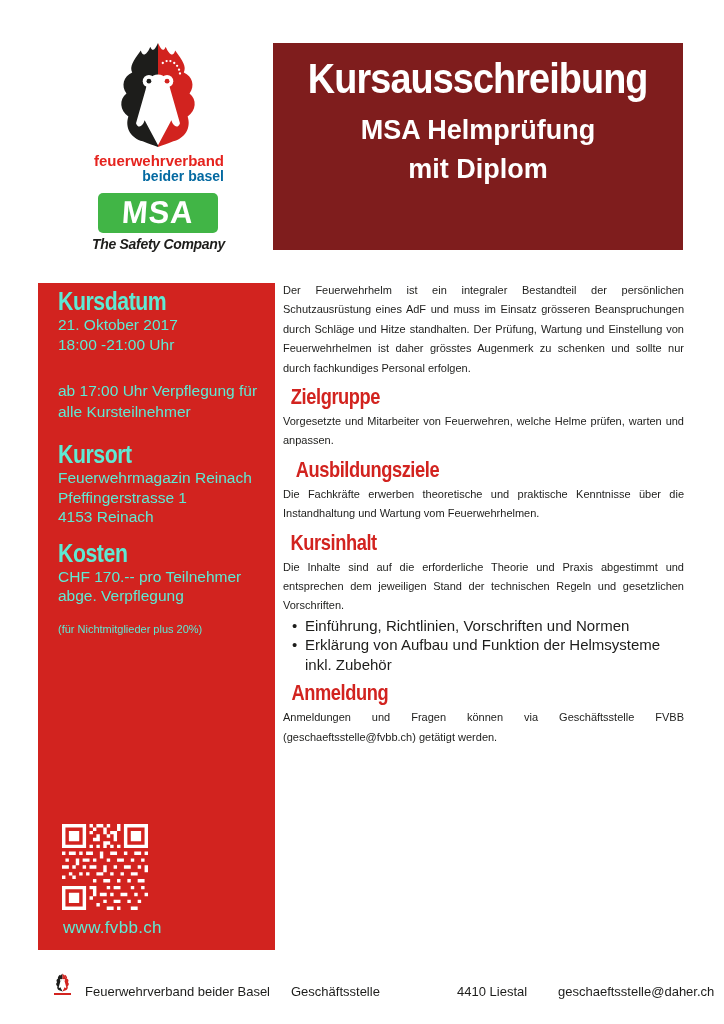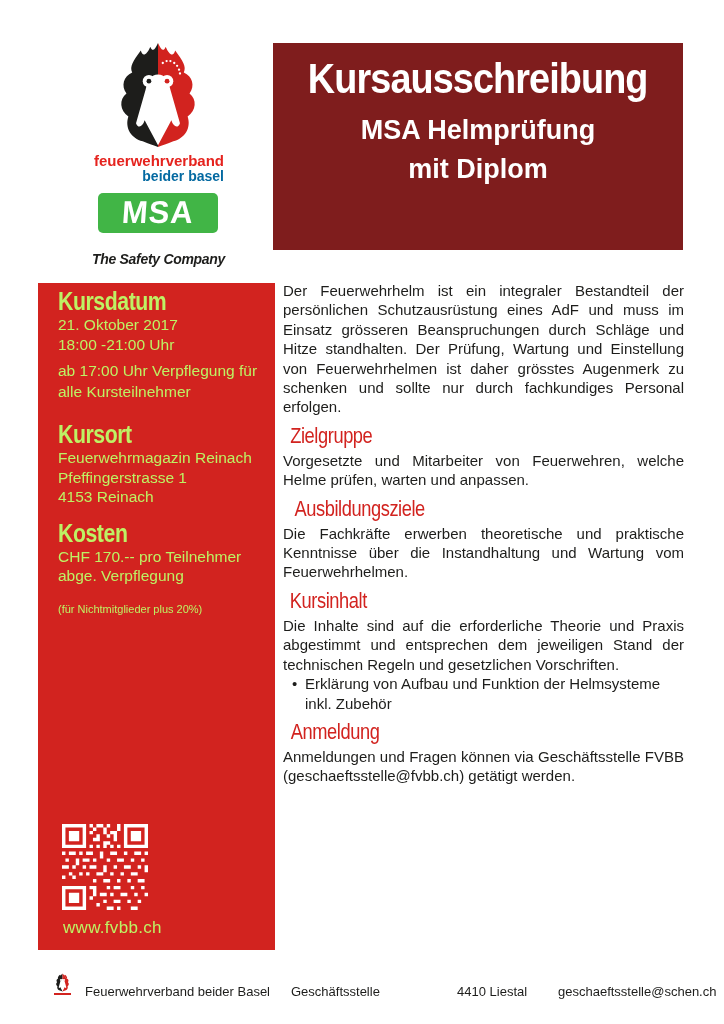--- a/index.html
+++ b/index.html
@@ -7,49 +7,49 @@
         font-family:"Liberation Sans",sans-serif;color:#1d1d1b;}
 
   
   .logo-block{position:absolute;left:92px;top:40px;width:132px;text-align:right;}
   .flame{width:86px;height:110px;display:block;margin:0 auto;}
   .org1{color:#e5231e;font-weight:bold;font-size:15px;line-height:16px;margin-top:3px;white-space:nowrap;}
   .org2{color:#0369a1;font-weight:bold;font-size:14px;line-height:15px;white-space:nowrap;}
   .msa-box{margin:9px auto 0;width:120px;height:40px;background:#41b546;border-radius:5px;
            display:flex;align-items:center;justify-content:center;}
   .msa-text{color:#fff;font-weight:bold;font-size:31px;letter-spacing:1px;transform:skewX(-4deg) scaleY(1.02);}
-  .msa-tag{font-size:14px;font-weight:bold;font-style:italic;margin-top:18px;letter-spacing:-0.3px;white-space:nowrap;}
+  .msa-tag{font-size:14px;font-weight:bold;font-style:italic;margin-top:3px;letter-spacing:-0.3px;white-space:nowrap;}
 
   
   .header-box{position:absolute;left:273px;top:43px;width:410px;height:207px;background:#7f1d1d;
               color:#fff;text-align:center;}
   .header-title{margin-top:13px;font-size:42px;font-weight:bold;line-height:46px;}
   .condensed{display:inline-block;transform:scaleX(0.9);transform-origin:center;white-space:nowrap;letter-spacing:-1px;}
   .condensed.narrow{transform:scaleX(0.85);letter-spacing:-0.5px;}
   .header-sub{margin-top:9px;font-size:27px;font-weight:bold;line-height:39px;}
 
   
-  .sidebar{position:absolute;left:38px;top:283px;width:237px;height:667px;background:#d2231f;color:#bef264;
+  .sidebar{position:absolute;left:38px;top:283px;width:237px;height:667px;background:#d2231f;color:#5eead4;
            box-sizing:border-box;padding:5px 14px 0 20px;}
   .sb-h{font-size:25px;font-weight:bold;line-height:27px;margin:0;}
   .sb-h .condensed{transform-origin:left center;}
   .sb-line{font-size:15.5px;line-height:19.5px;}
-  .sb-note{margin-top:6px;}
+  .sb-note{margin-top:26px;}
   .sb-note .sb-line{line-height:21px;}
   .mt-kursort{margin-top:19px;}
   .mt-kosten{margin-top:13px;}
   .sb-note2{margin-top:14px;white-space:nowrap;font-size:11px;}
   .qr{position:absolute;left:24px;top:541px;width:86px;height:86px;}
   .website{position:absolute;left:25px;top:635px;font-size:17px;letter-spacing:0.3px;}
 
   
   .main-col{position:absolute;left:283px;top:281px;width:401px;}
-  .main-col p{margin:0;font-size:15px;line-height:19.4px;text-align:justify;hyphens:manual;}
+  .main-col p{margin:0;font-size:11px;line-height:19.4px;text-align:justify;hyphens:manual;}
   .sec{margin-top:8px;}
-  .sec-h{color:#d2231f;font-size:21.5px;font-weight:normal;line-height:23px;margin:0 0 3px 0;}
+  .sec-h{color:#d2231f;font-size:21.5px;font-weight:bold;line-height:23px;margin:0 0 3px 0;}
   .bullets{margin:0;padding:0 0 0 9px;list-style:none;}
   .bullets li{position:relative;padding-left:13px;font-size:15px;line-height:19.4px;text-align:left;}
   .bullets li.justify{text-align:justify;}
   .bullets li::before{content:"\2022";position:absolute;left:0;top:0;}
 
   
   .footer{position:absolute;left:0;top:971px;width:724px;height:40px;font-size:13px;color:#1d1d1b;}
   .footer span{position:absolute;top:13px;white-space:nowrap;}
   .f-org{left:85px;} .f-office{left:291px;text-align:right;} .f-city{left:457px;} .f-email{left:558px;}
   .flame-mini{position:absolute;left:55px;top:2px;width:15px;height:19px;}
@@ -160,36 +160,37 @@
       </h3>
       <p>Die Fachkräfte erwerben theoretische und praktische Kenntnis­se über die Instandhaltung und Wartung vom Feuerwehrhelmen.</p>
     </div>
 
     <div class="sec">
       <h3 class="sec-h">
         <span class="condensed narrow">Kursinhalt</span>
       </h3>
       <p>Die Inhalte sind auf die erforderliche Theorie und Praxis abge­stimmt und entsprechen dem jeweiligen Stand der technischen Regeln und gesetzlichen Vorschriften.</p>
       <ul class="bullets">
+        <li>Einführung, Richtlinien, Vorschriften und Normen</li>
         <li>Erklärung von Aufbau und Funktion der Helmsysteme inkl. Zubehör</li>
       </ul>
     </div>
 
     <div class="sec">
       <h3 class="sec-h">
         <span class="condensed narrow">Anmeldung</span>
       </h3>
       <p>Anmeldungen und Fragen können via Geschäftsstelle FVBB (geschaeftsstelle@fvbb.ch) getätigt werden.</p>
     </div>
   </main>
 
   <footer class="footer">
     <svg class="flame-mini">
         <use href="#flame-sym"></use>
       </svg>
     <div class="mini-underline"></div>
     <span class="f-org">Feuerwehrverband beider Basel</span>
     <span class="f-office">Geschäftsstelle</span>
     <span class="f-city">4410 Liestal</span>
-    <span class="f-email">geschaeftsstelle@schen.ch</span>
+    <span class="f-email">geschaeftsstelle@daher.ch</span>
   </footer>
 
 </div>
 
 </body></html>

